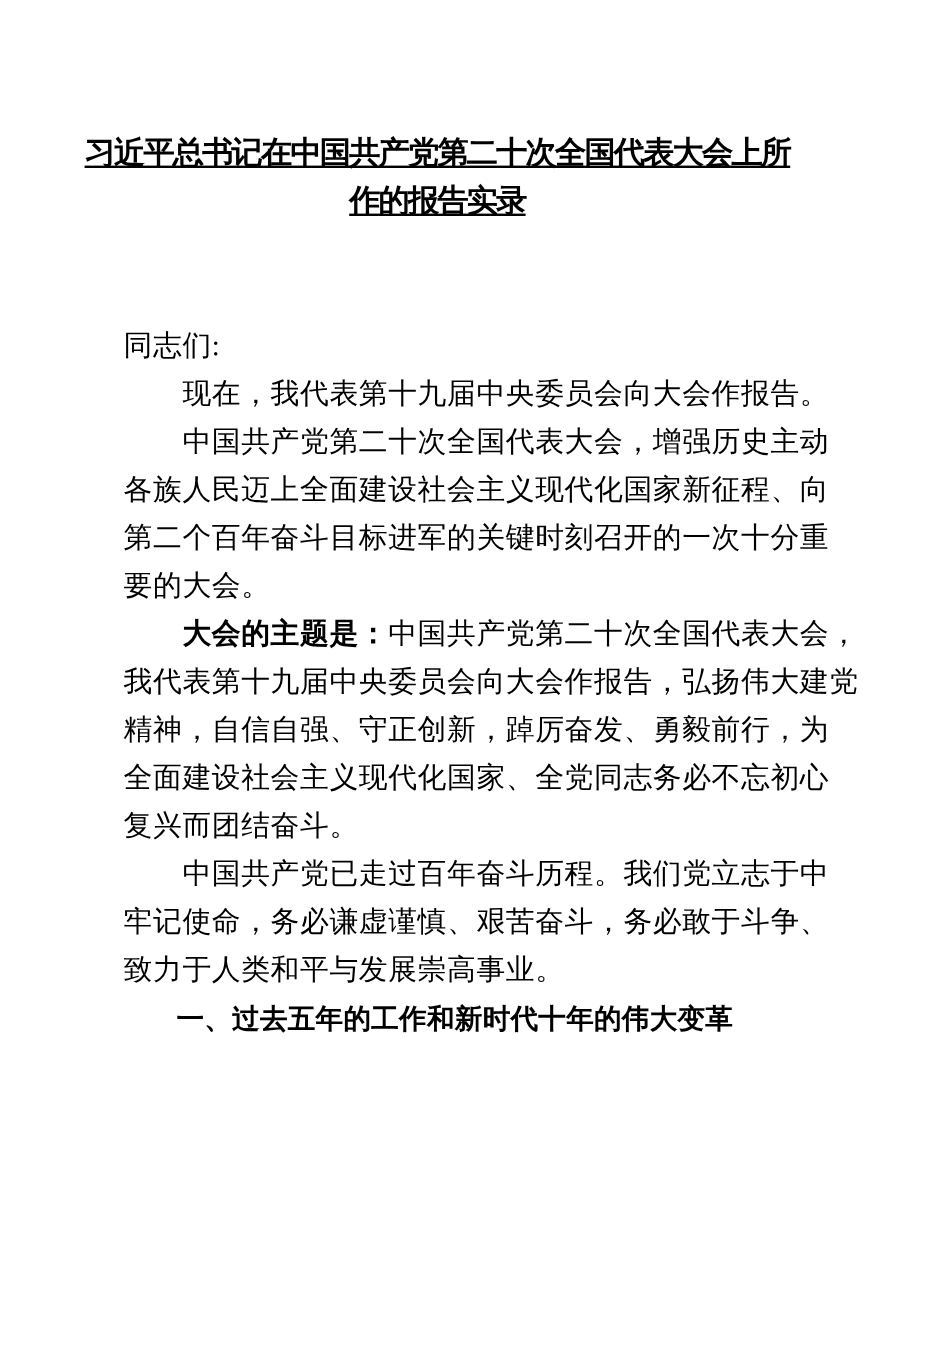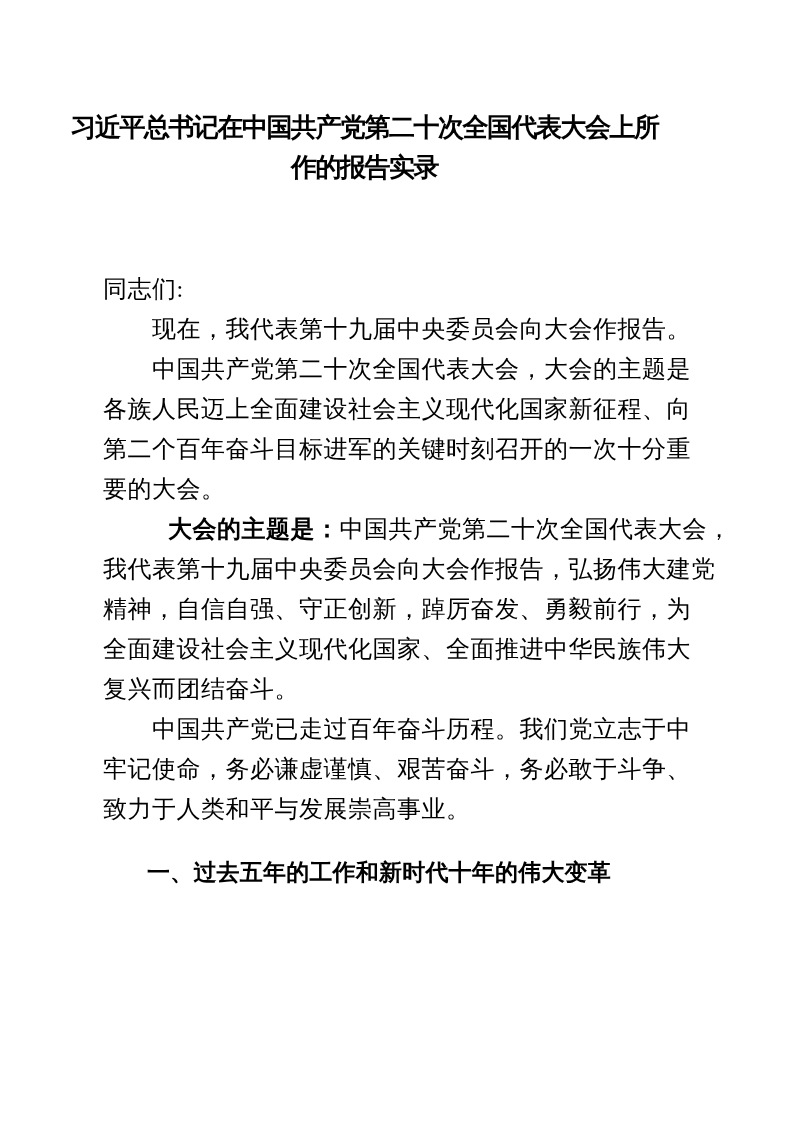--- a/index.html
+++ b/index.html
@@ -19,76 +19,75 @@
     position: absolute;
     top: 108px;
     left: 0;
     width: 729px;
     text-align: center;
     font-family: "Liberation Serif", serif;
     font-weight: bold;
     font-size: 26px;
     letter-spacing: -1.5px;
     line-height: 40px;
+    text-decoration: underline;
   }
   .body-block {
     position: absolute;
     top: 269px;
     left: 103px;
     width: 588px;
     font-family: "Liberation Serif", serif;
     font-size: 24px;
     line-height: 40px;
     letter-spacing: 0.5px;
   }
   .line {
     height: 40px;
     white-space: nowrap;
   }
   .indent {
     padding-left: 49px;
   }
   .lead-bold {
     font-weight: bold;
-    margin-left: 16px;
   }
   .section-heading {
     font-family: "Liberation Sans", sans-serif;
     font-weight: bold;
     font-size: 23px;
     letter-spacing: 0.2px;
     padding-left: 44px;
-    margin-top: 23px;
   }
 </style>
 </head>
 <body>
 
 <div class="page">
 
   <header class="title-block">
     <div class="line">习近平总书记在中国共产党第二十次全国代表大会上所</div>
     <div class="line">作的报告实录</div>
   </header>
 
   <main class="body-block">
 
     <div class="line">同志们:</div>
 
     <div class="line indent">现在，我代表第十九届中央委员会向大会作报告。</div>
 
-    <div class="line indent">中国共产党第二十次全国代表大会，大会的主题是</div>
+    <div class="line indent">中国共产党第二十次全国代表大会，增强历史主动</div>
     <div class="line">各族人民迈上全面建设社会主义现代化国家新征程、向</div>
     <div class="line">第二个百年奋斗目标进军的关键时刻召开的一次十分重</div>
     <div class="line">要的大会。</div>
 
     <div class="line indent"><span class="lead-bold">大会的主题是：</span><span>中国共产党第二十次全国代表大会，</span></div>
     <div class="line">我代表第十九届中央委员会向大会作报告，弘扬伟大建党</div>
     <div class="line">精神，自信自强、守正创新，踔厉奋发、勇毅前行，为</div>
-    <div class="line">全面建设社会主义现代化国家、全面推进中华民族伟大</div>
+    <div class="line">全面建设社会主义现代化国家、全党同志务必不忘初心</div>
     <div class="line">复兴而团结奋斗。</div>
 
     <div class="line indent">中国共产党已走过百年奋斗历程。我们党立志于中</div>
     <div class="line">牢记使命，务必谦虚谨慎、艰苦奋斗，务必敢于斗争、</div>
     <div class="line">致力于人类和平与发展崇高事业。</div>
 
     <div class="line section-heading">一、过去五年的工作和新时代十年的伟大变革</div>
 
   </main>
 

